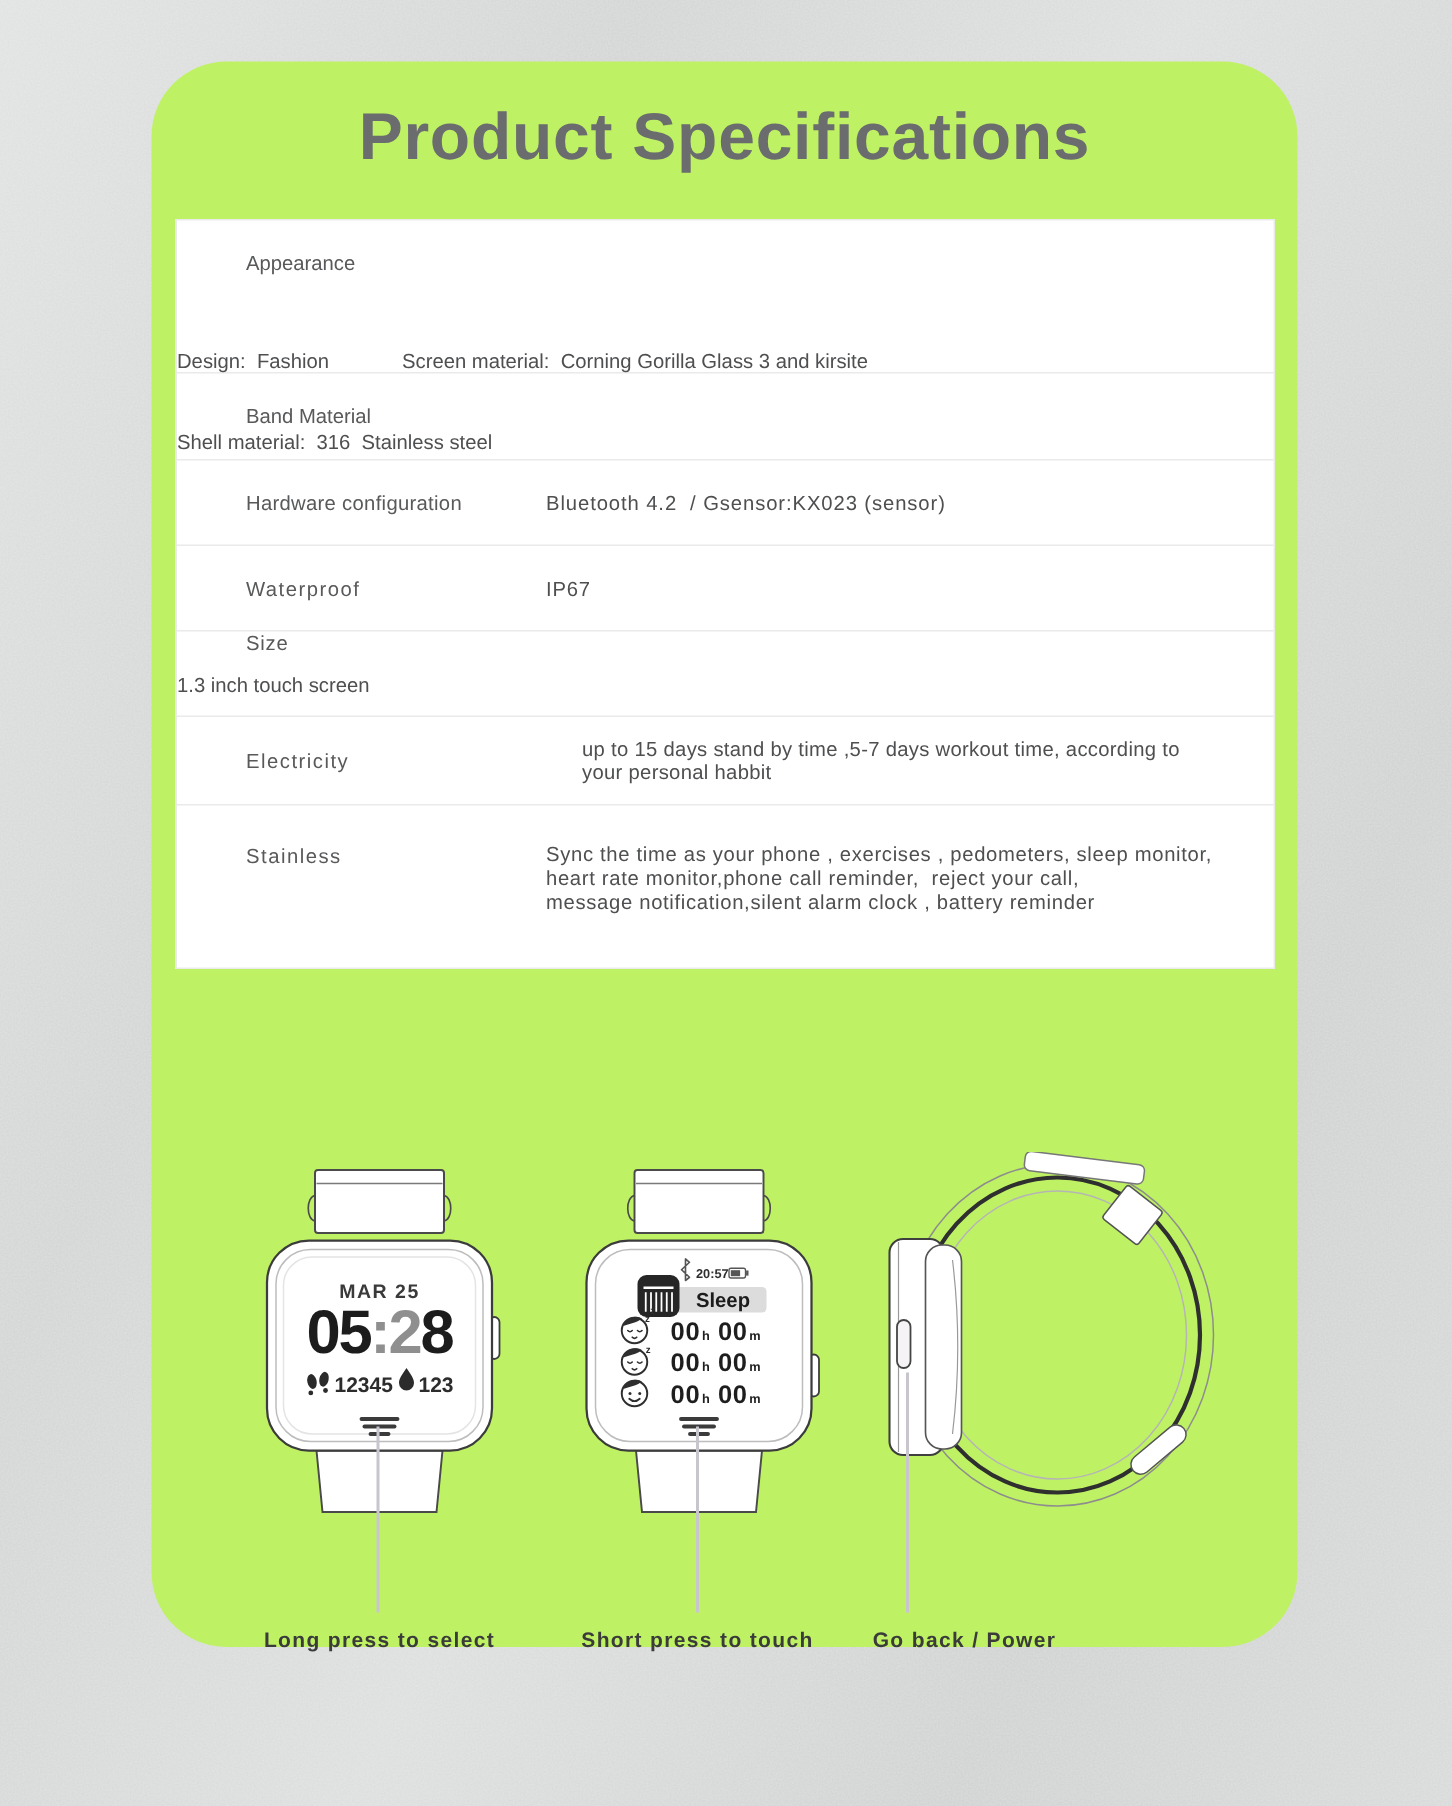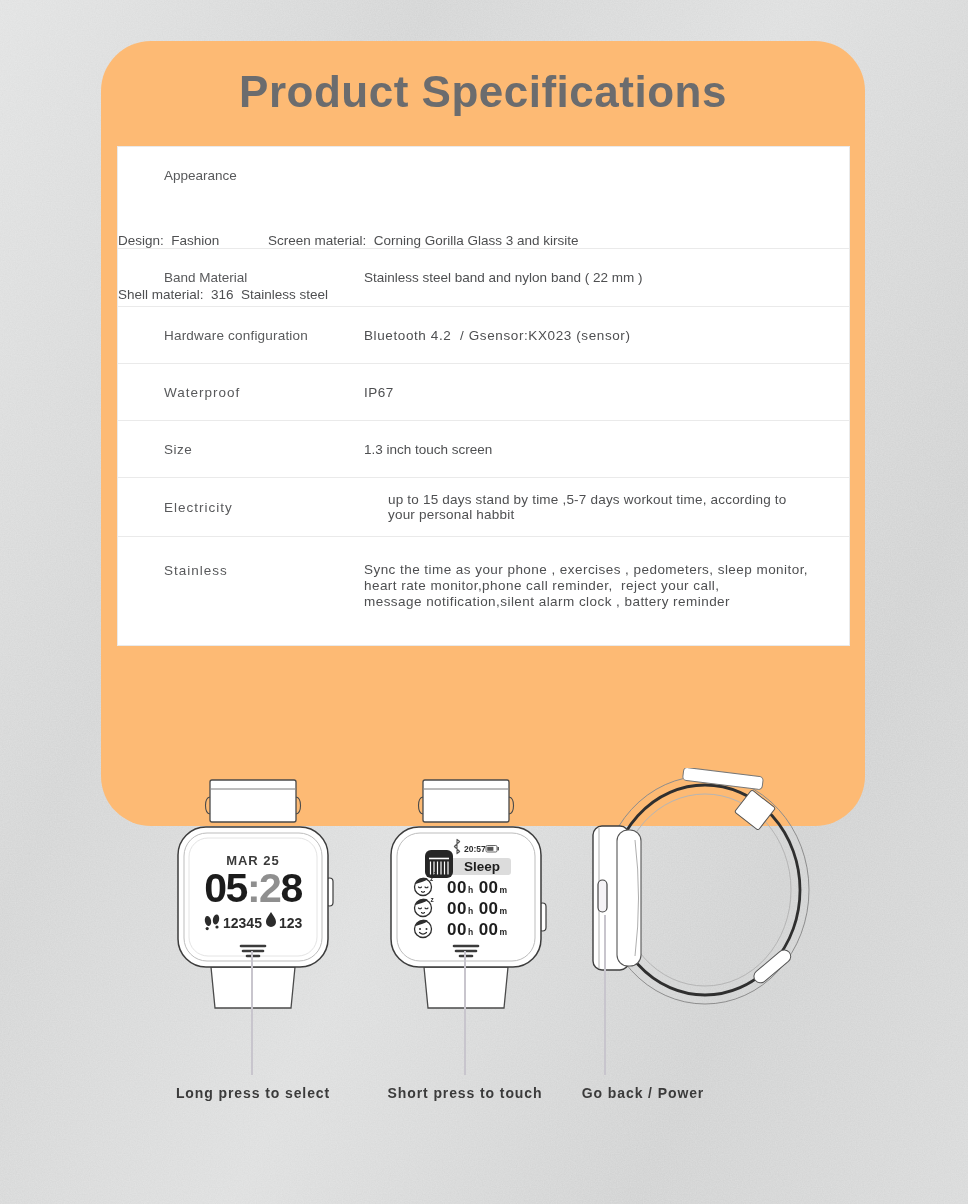--- a/index.html
+++ b/index.html
@@ -3,35 +3,35 @@
 <meta charset="utf-8">
 <style>
   html,body{margin:0;padding:0;}
   body{
     width:968px;height:1204px;position:relative;overflow:hidden;
     font-family:"Liberation Sans",sans-serif;
     background:linear-gradient(115deg,#e0e1e1 0%,#d2d3d3 28%,#dcdddd 52%,#cfd0d0 78%,#d7d8d8 100%);
   }
   .bg-noise{position:absolute;left:0;top:0;z-index:0;}
   .card{
-    position:absolute;left:101px;top:41px;width:764px;height:785px;
-    background:#fdba74;border-radius:50px;z-index:1;
+    position:absolute;left:101px;top:41px;width:764px;height:1057px;
+    background:#bef264;border-radius:50px;z-index:1;
   }
   .page-title{
     margin:0;padding-top:26px;text-align:center;
     font-size:44px;font-weight:bold;color:#6b6c6e;letter-spacing:0.5px;
   }
   
   .spec-table{
     margin:29px 15px 0 16px;border:1px solid #eaeaea;background:#fff;
   }
   .t-row{display:flex;border-bottom:1px solid #eaeaea;}
   .t-row:last-child{border-bottom:none;}
   .r1{height:101px;flex-direction:column;} .r2{height:57px;} .r3{height:56px;} .r4{height:56px;text-align:right;}
-  .r5{height:56px;} .r6{height:58px;gap:24px;} .r7{height:108px;}
+  .r5{height:56px;flex-direction:column;} .r6{height:58px;gap:24px;} .r7{height:108px;}
   .t-label{
     width:246px;box-sizing:border-box;padding-left:46px;
     display:flex;align-items:center;
     font-size:13.5px;color:#58595b;
   }
   .t-value{
     flex:1;display:flex;align-items:center;padding-right:16px;
     font-size:13.5px;color:#4e4f51;white-space:pre-wrap;
   }
   .r1 .t-label{align-items:flex-start;padding-top:21px;}
@@ -94,21 +94,20 @@
           <span class="v-design">Design:  Fashion</span>
           <span>Screen material:  Corning Gorilla Glass 3 and kirsite</span>
         </div>
         <div class="v-line shell">
           <span>Shell material:  316  Stainless steel</span>
         </div>
       </div>
     </div>
     <div class="t-row r2">
       <div class="t-label">Band Material</div>
-      <div class="t-value">Stainless steel band and nylon band ( 22 mm )</div>
     </div>
     <div class="t-row r3">
       <div class="t-label">Hardware configuration</div>
       <div class="t-value">Bluetooth 4.2  / Gsensor:KX023 (sensor)</div>
     </div>
     <div class="t-row r4">
       <div class="t-label">Waterproof</div>
       <div class="t-value">IP67</div>
     </div>
     <div class="t-row r5">

